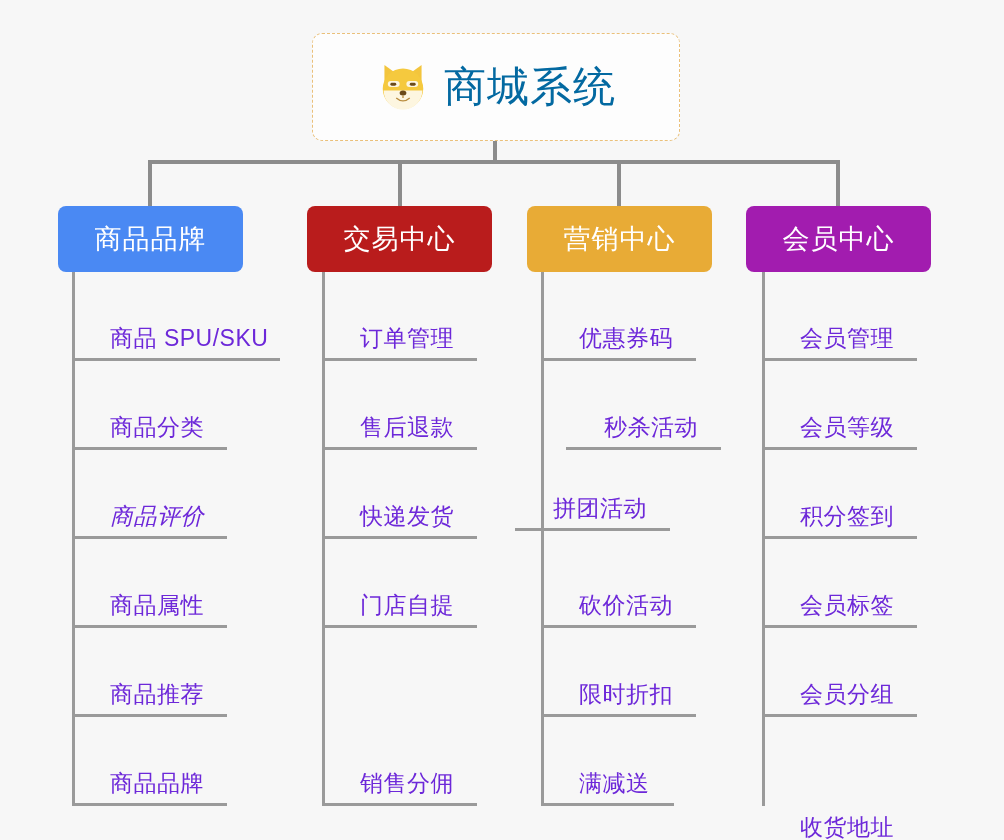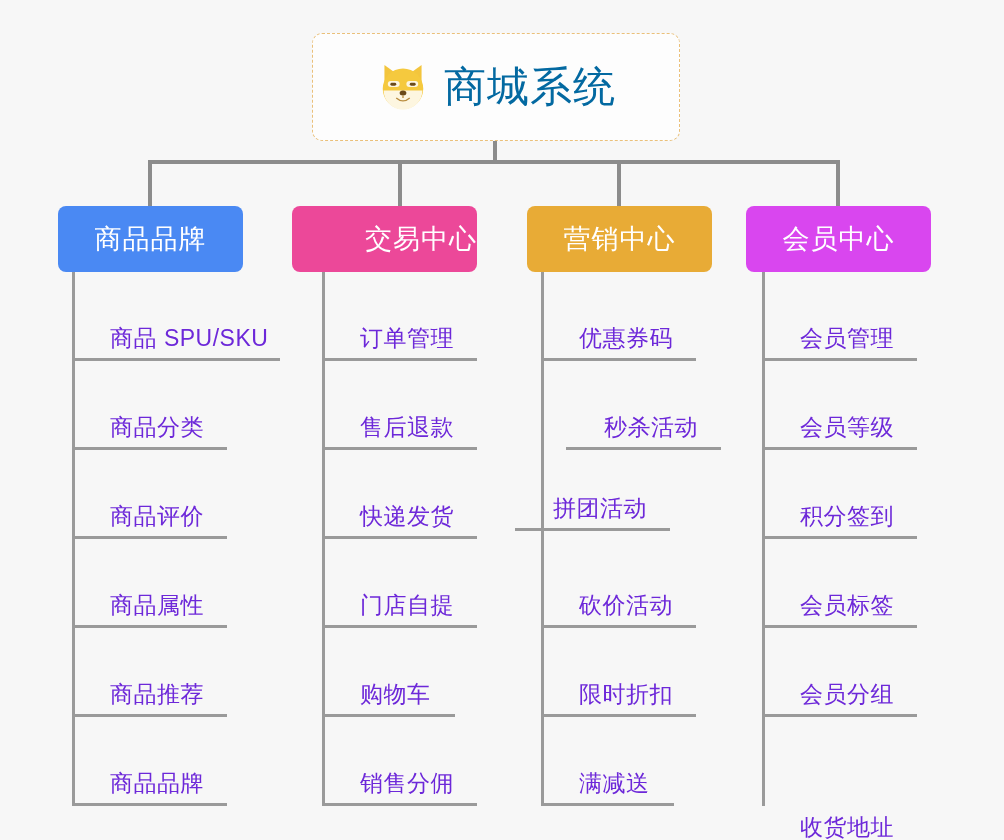--- a/index.html
+++ b/index.html
@@ -167,62 +167,58 @@
       <div class="column" style="left: 72px; height: 534px; width: 260px;">
         <div class="trunk" style="height: 534px;"></div>
         <div class="leaf" style="top: 0px; width: 246px;">
           <div class="leaf-label">商品 SPU/SKU</div>
           <div class="leaf-rule" style="width: 208px; margin-left: -38px;"></div>
         </div>
         <div class="leaf" style="top: 89px; width: 193px;">
           <div class="leaf-label">商品分类</div>
           <div class="leaf-rule" style="width: 155px; margin-left: -38px;"></div>
         </div>
-        <div class="leaf" style="top: 178px; width: 193px;">
+        <div class="leaf" style="top: 178px; width: 193px; font-style: italic;">
           <div class="leaf-label">商品评价</div>
           <div class="leaf-rule" style="width: 155px; margin-left: -38px;"></div>
         </div>
         <div class="leaf" style="top: 267px; width: 193px;">
           <div class="leaf-label">商品属性</div>
           <div class="leaf-rule" style="width: 155px; margin-left: -38px;"></div>
         </div>
         <div class="leaf" style="top: 356px; width: 193px;">
           <div class="leaf-label">商品推荐</div>
           <div class="leaf-rule" style="width: 155px; margin-left: -38px;"></div>
         </div>
         <div class="leaf" style="top: 445px; width: 193px;">
           <div class="leaf-label">商品品牌</div>
           <div class="leaf-rule" style="width: 155px; margin-left: -38px;"></div>
         </div>
       </div>
       <div class="conn conn-drop" style="left: 398px;"></div>
-      <div class="cat" style="left: 292px; width: 185px; background: #ec4899; justify-content: flex-end;">
+      <div class="cat" style="left: 307px; width: 185px; background: #b91c1c;">
         <div class="cat-label">交易中心</div>
       </div>
       <div class="column" style="left: 322px; height: 534px; width: 260px;">
         <div class="trunk" style="height: 534px;"></div>
         <div class="leaf" style="top: 0px; width: 193px;">
           <div class="leaf-label">订单管理</div>
           <div class="leaf-rule" style="width: 155px; margin-left: -38px;"></div>
         </div>
         <div class="leaf" style="top: 89px; width: 193px;">
           <div class="leaf-label">售后退款</div>
           <div class="leaf-rule" style="width: 155px; margin-left: -38px;"></div>
         </div>
         <div class="leaf" style="top: 178px; width: 193px;">
           <div class="leaf-label">快递发货</div>
           <div class="leaf-rule" style="width: 155px; margin-left: -38px;"></div>
         </div>
         <div class="leaf" style="top: 267px; width: 193px;">
           <div class="leaf-label">门店自提</div>
           <div class="leaf-rule" style="width: 155px; margin-left: -38px;"></div>
-        </div>
-        <div class="leaf" style="top: 356px; width: 171px;">
-          <div class="leaf-label">购物车</div>
-          <div class="leaf-rule" style="width: 133px; margin-left: -38px;"></div>
         </div>
         <div class="leaf" style="top: 445px; width: 193px;">
           <div class="leaf-label">销售分佣</div>
           <div class="leaf-rule" style="width: 155px; margin-left: -38px;"></div>
         </div>
       </div>
       <div class="conn conn-drop" style="left: 617px;"></div>
       <div class="cat" style="left: 527px; width: 185px; background: rgb(232, 171, 54);">
         <div class="cat-label">营销中心</div>
       </div>
@@ -247,21 +243,21 @@
         <div class="leaf" style="top: 356px; width: 193px;">
           <div class="leaf-label">限时折扣</div>
           <div class="leaf-rule" style="width: 155px; margin-left: -38px;"></div>
         </div>
         <div class="leaf" style="top: 445px; width: 171px;">
           <div class="leaf-label">满减送</div>
           <div class="leaf-rule" style="width: 133px; margin-left: -38px;"></div>
         </div>
       </div>
       <div class="conn conn-drop" style="left: 836px;"></div>
-      <div class="cat" style="left: 746px; width: 185px; background: #d946ef;">
+      <div class="cat" style="left: 746px; width: 185px; background: #a21caf;">
         <div class="cat-label">会员中心</div>
       </div>
       <div class="column" style="left: 762px; height: 534px; width: 260px;">
         <div class="trunk" style="height: 534px;"></div>
         <div class="leaf" style="top: 0px; width: 193px;">
           <div class="leaf-label">会员管理</div>
           <div class="leaf-rule" style="width: 155px; margin-left: -38px;"></div>
         </div>
         <div class="leaf" style="top: 89px; width: 193px;">
           <div class="leaf-label">会员等级</div>

